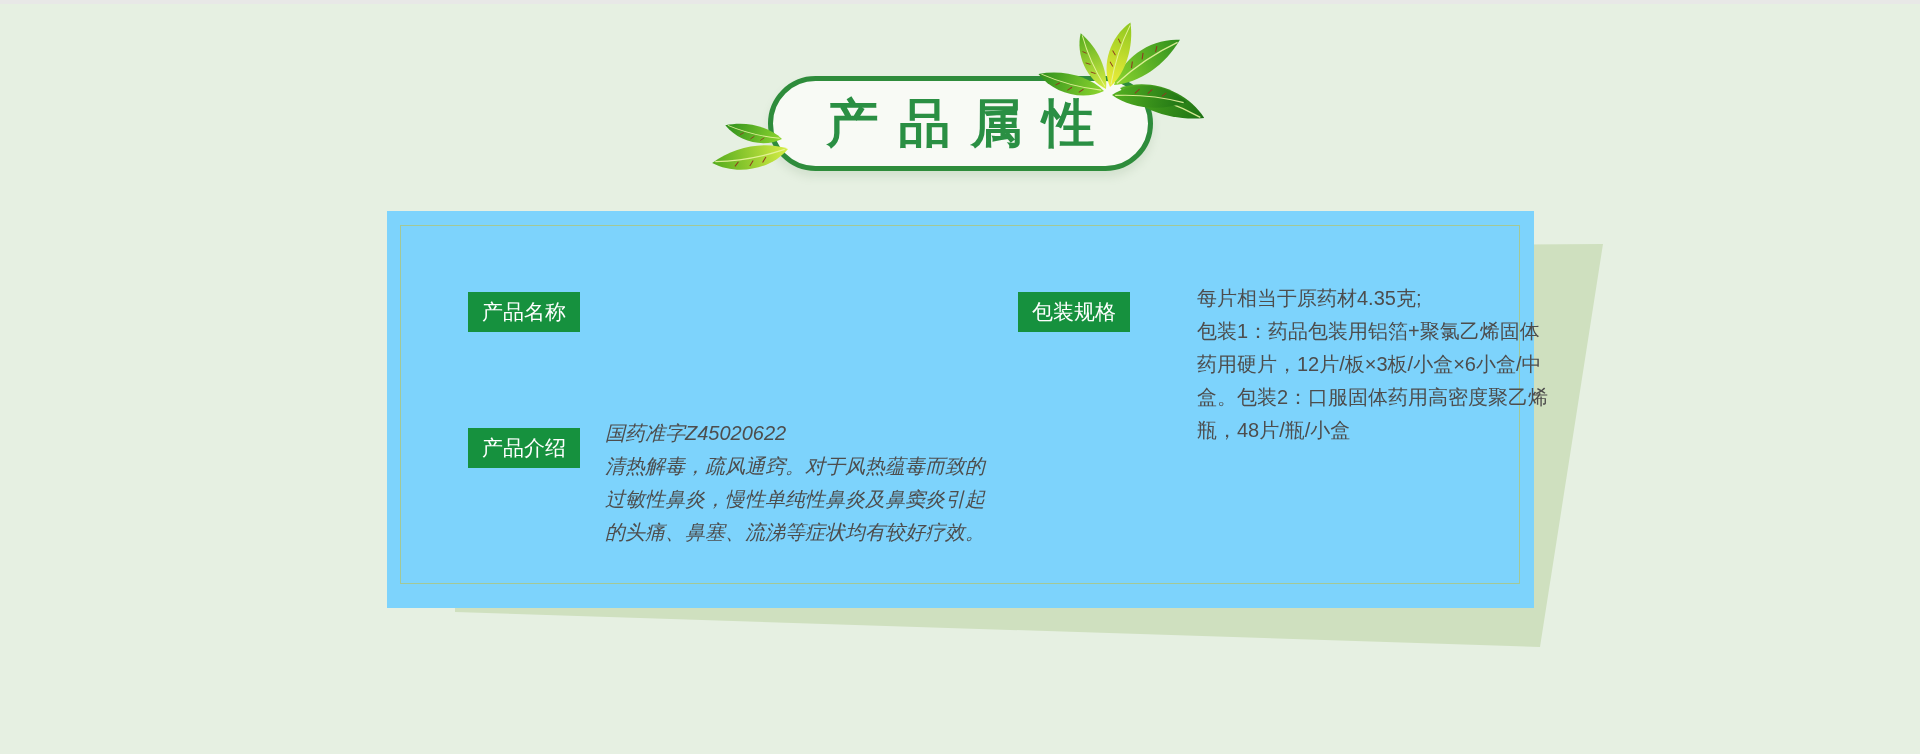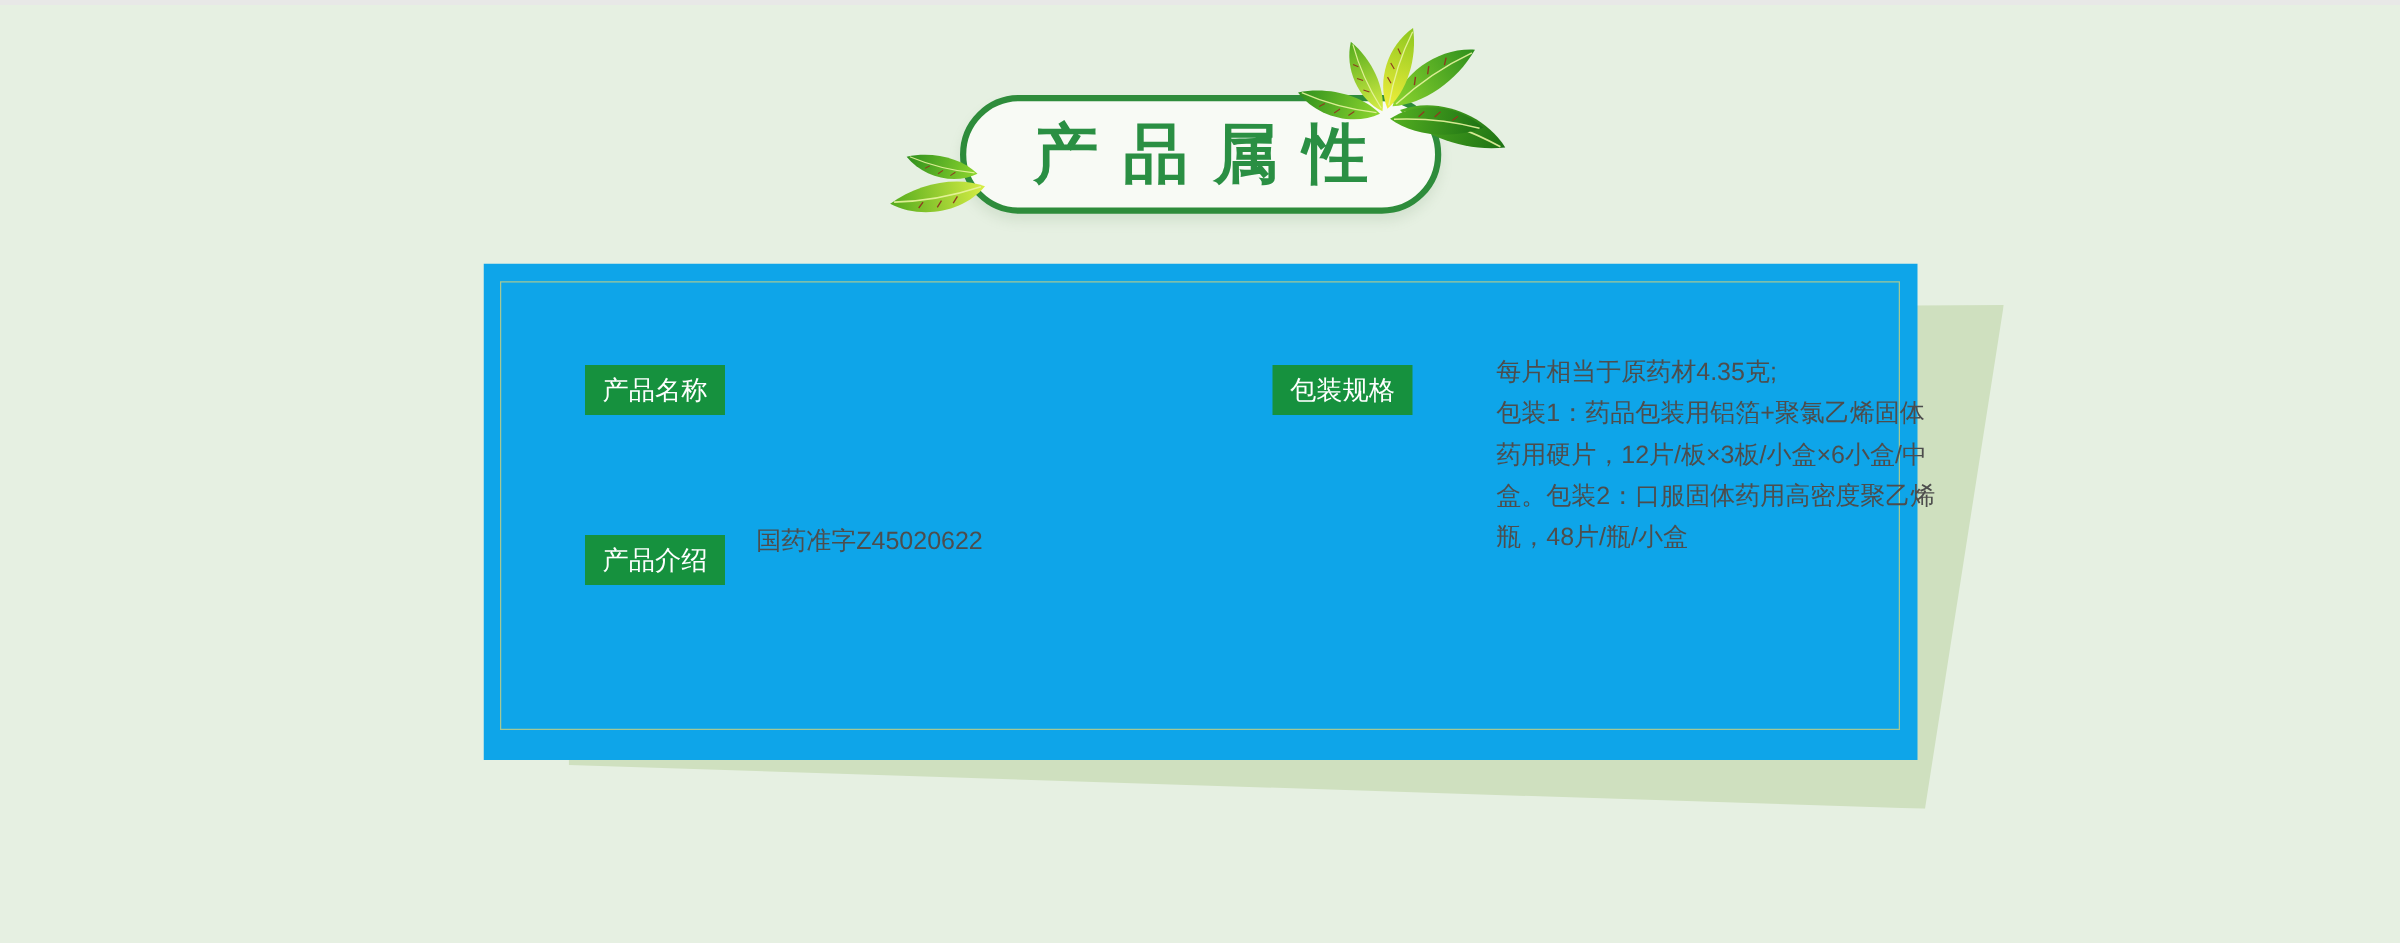--- a/index.html
+++ b/index.html
@@ -29,42 +29,42 @@
   .leaves-right{left:1040px;top:15px;width:180px;height:100px;}
   .leaves-left{left:690px;top:105px;width:130px;height:70px;}
   
   .card-shadow{
     position:absolute;left:440px;top:230px;width:1170px;height:420px;
     background:var(--shadow-green,#cfe0bf);
     clip-path:polygon(15px 20px,1163px 14px,1100px 417px,15px 382px);
   }
   .card{
     position:absolute;left:387px;top:211px;width:1147px;height:397px;
-    background:#0ea5e9;
+    background:#7dd3fc;
   }
   .card-border{
     position:absolute;left:13px;top:14px;right:14px;bottom:24px;
     border:1px solid var(--inner-border-green,#a3c896);
   }
   
   .label{
     position:absolute;width:112px;height:40px;
     background:var(--label-green,#16913e);color:#ffffff;
     font-size:21px;display:flex;align-items:center;justify-content:center;
     white-space:nowrap;
   }
   .value{position:absolute;}
   .value p{margin:0;font-size:20px;line-height:33px;color:var(--text-color,#4d4d4d);}
   .f1-label{left:81px;top:81px;}
   .f1-value{left:218px;top:88px;width:400px;}
   .f1-value p{line-height:30px;}
   .f2-label{left:631px;top:81px;}
   .f2-value{left:776px;top:71px;width:352px;margin-left:34px;}
   .f3-label{left:81px;top:217px;}
-  .f3-value{left:218px;top:206px;width:392px;}
+  .f3-value{left:218px;top:206px;width:392px;font-style:italic;}
 </style>
 </head>
 <body>
 
 <div class="topbar"></div>
 
 <div class="card-shadow"></div>
 
 <div class="card">
   <div class="card-border"></div>
@@ -73,20 +73,21 @@
 
   <div class="label f2-label">包装规格</div>
   <div class="value f2-value">
     <p>每片相当于原药材4.35克;</p>
     <p>包装1：药品包装用铝箔+聚氯乙烯固体药用硬片，12片/板×3板/小盒×6小盒/中盒。包装2：口服固体药用高密度聚乙烯瓶，48片/瓶/小盒</p>
   </div>
 
   <div class="label f3-label">产品介绍</div>
   <div class="value f3-value">
     <p>国药准字Z45020622</p>
+    <p>清热解毒，疏风通窍。对于风热蕴毒而致的过敏性鼻炎，慢性单纯性鼻炎及鼻窦炎引起的头痛、鼻塞、流涕等症状均有较好疗效。</p>
   </div>
 </div>
 
 <div class="title-pill">
   <span class="title-text">产品属性</span>
 </div>
 
 <svg class="leaves leaves-right" viewBox="0 0 180 100" xmlns="http://www.w3.org/2000/svg">
   <defs>
     <linearGradient id="lgYellow" x1="0" y1="0" x2="1" y2="0">

